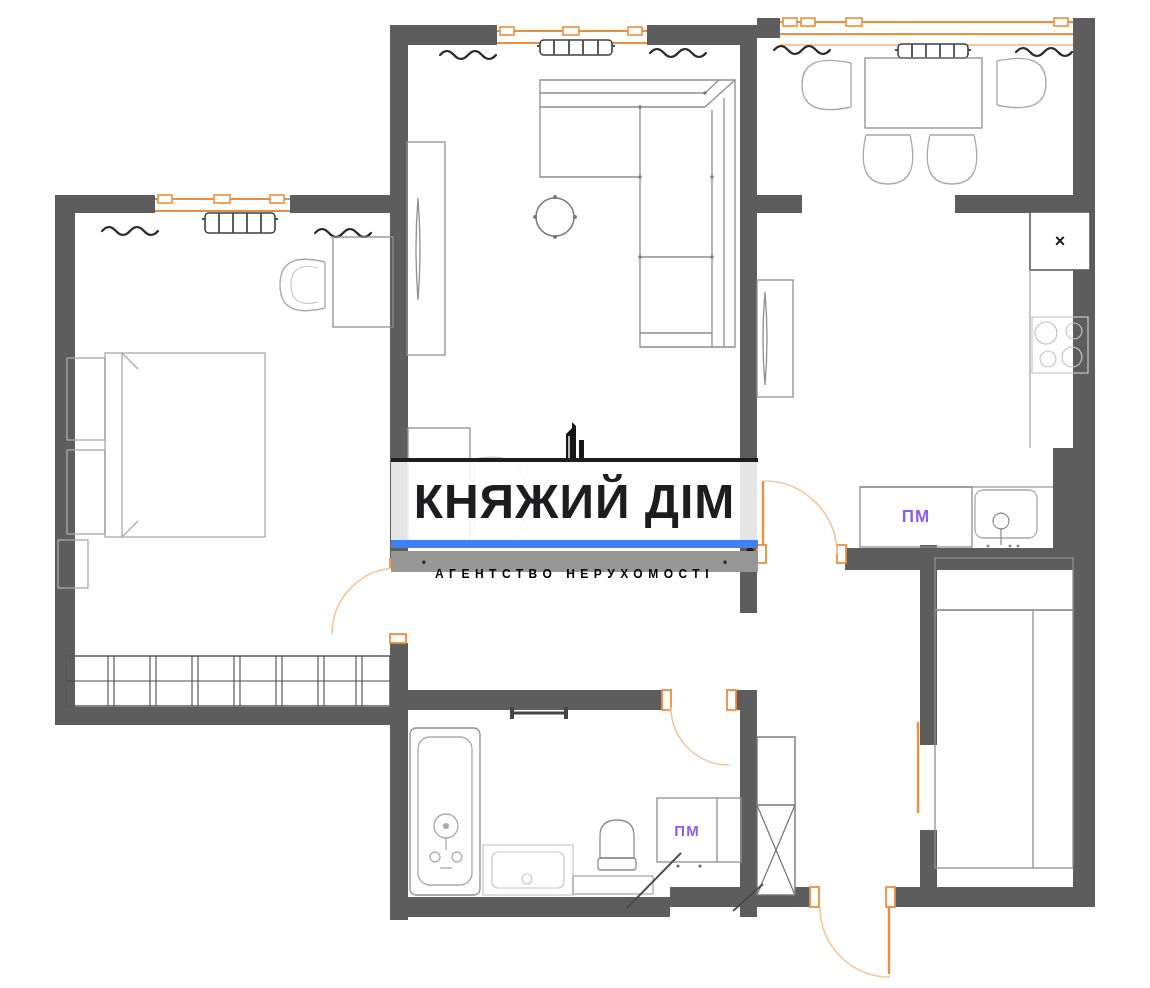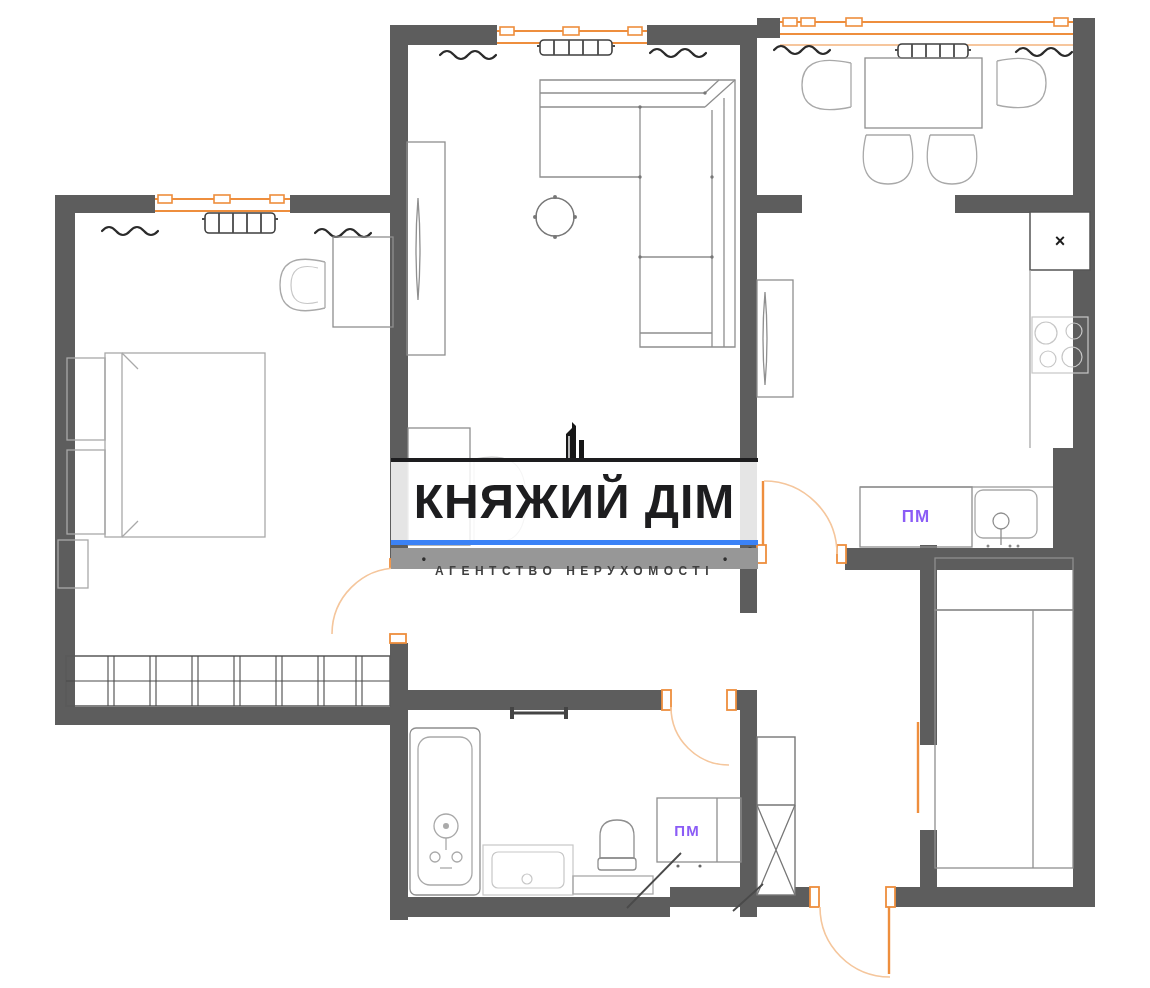--- a/index.html
+++ b/index.html
@@ -7,26 +7,26 @@
         font-family:"Liberation Sans",sans-serif;}
   .plan-svg{position:absolute;left:0;top:0;}
   .overlay-label{position:absolute;display:flex;align-items:center;justify-content:center;
         font-weight:bold;color:#8b5cf6;pointer-events:none;}
   .pm-kitchen{left:860px;top:487px;width:112px;height:60px;font-size:17px;letter-spacing:1px;}
   .pm-bath{left:657px;top:798px;width:60px;height:64px;font-size:15px;letter-spacing:1px;}
   .shaft{left:1030px;top:212px;width:60px;height:58px;font-size:18px;color:#1c1c1c;}
   
   .logo{position:absolute;left:391px;top:418px;width:367px;}
   .logo-icon-row{display:flex;justify-content:center;height:40px;align-items:flex-end;}
-  .logo-titlebox{border-top:4px solid #1d1d1f;border-bottom:5px solid #3b82f6;height:78px;
+  .logo-titlebox{border-top:4px solid #1d1d1f;border-bottom:8px solid #3b82f6;height:78px;
         display:flex;align-items:center;justify-content:center;background:rgba(255,255,255,0.84);}
   .logo-title{font-size:48px;font-weight:bold;letter-spacing:1px;color:#1d1d1f;white-space:nowrap;}
   .logo-band{margin-top:3px;height:21px;background:#979797;display:flex;align-items:center;
         justify-content:center;gap:9px;}
-  .logo-sub{font-size:12px;font-weight:bold;letter-spacing:5.5px;color:#404040;white-space:nowrap;margin-top:24px;}
+  .logo-sub{font-size:12px;font-weight:bold;letter-spacing:5.5px;color:#000000;white-space:nowrap;margin-top:24px;}
   .logo-dot{font-size:12px;font-weight:bold;color:#2e2e2e;}
   
   .wl{fill:#5d5d5d;}
   .f{stroke:#a9a9a9;fill:none;stroke-width:1.3;}
   .f2{stroke:#c7c7c7;fill:none;stroke-width:1.2;}
   .fd{stroke:#8f8f8f;fill:none;stroke-width:1.3;}
   .dk{stroke:#3f3f3f;fill:#ffffff;stroke-width:1.6;}
   .sq{stroke:#2b2b2b;stroke-width:2.2;fill:none;stroke-linecap:round;}
   .win{stroke:#ee8e3d;stroke-width:2;fill:none;}
   .wtab{stroke:#ee8e3d;stroke-width:1.6;fill:#ffffff;}

